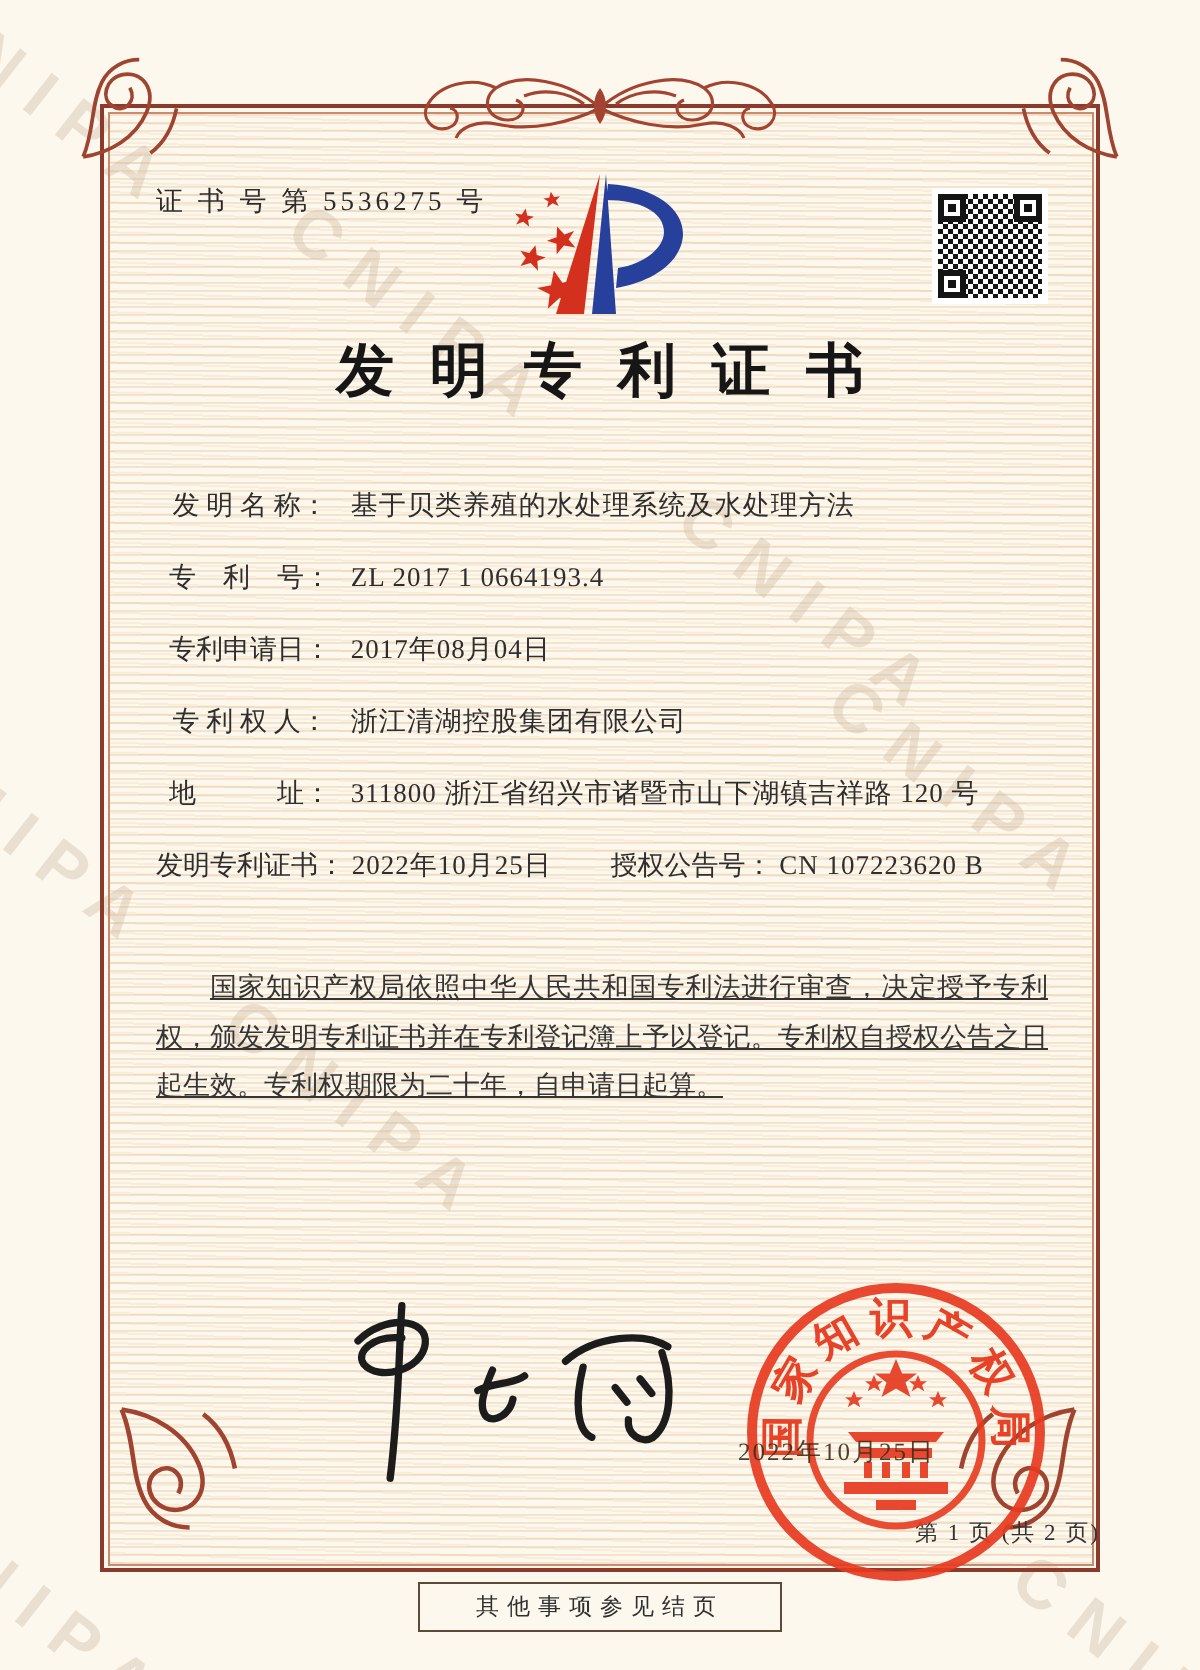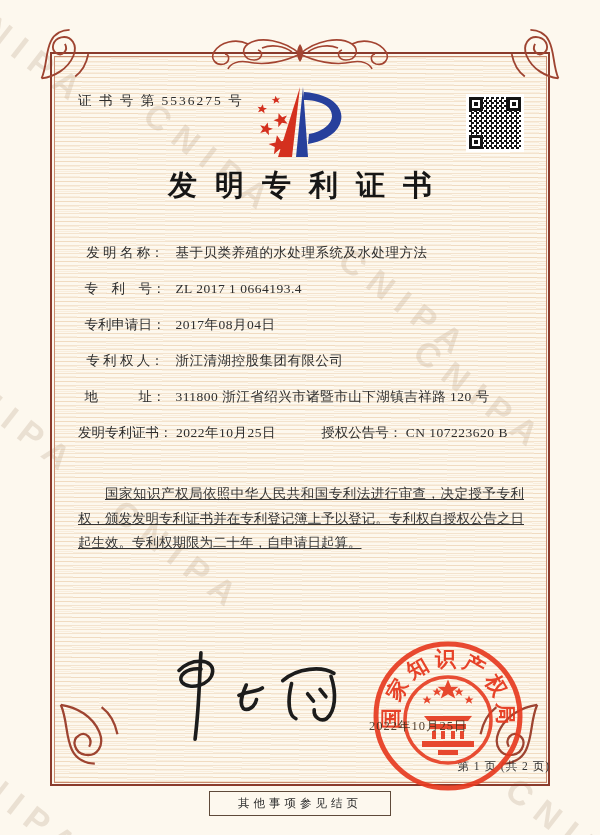--- a/index.html
+++ b/index.html
@@ -33,21 +33,21 @@
   .finder::after { content:""; position:absolute; inset:2px; background:#141414; }
   .f-tl { left:0; top:0; } .f-tr { right:0; top:0; } .f-bl { left:0; bottom:0; }
 
   .title { position:absolute; left:50px; top:166px; width:500px; z-index:4; text-align:center;
            font-size:29px; font-weight:700; color:#161616; letter-spacing:18px; text-indent:18px; }
 
   .fields { position:absolute; left:78px; top:244px; width:452px; z-index:4; font-size:13.5px; color:#2e2e2e; }
   .frow { height:16px; margin-bottom:20px; white-space:nowrap; }
   .flabel { display:inline-block; min-width:94px;text-align:center; }
   .fvalue { letter-spacing:0.5px; }
-  .grant-no { margin-left:42px; }
+  .grant-no { margin-left:26px; }
 
   .paras { position:absolute; left:78px; top:482px; width:446px; z-index:4;
            font-size:13.5px; line-height:24.5px; color:#343434; text-align:justify; }
   .paras p { text-indent:2em;text-decoration:underline; }
 
   .officials { position:absolute; left:85px; top:668px; z-index:4; font-size:14.5px; line-height:29px; color:#222; }
   .signature { position:absolute; left:160px; top:648px; width:190px; height:96px; z-index:4; }
 
   .seal { position:absolute; left:368px; top:636px; width:160px; height:160px; z-index:5; }
   .seal-date { position:absolute; left:369px; top:718px; z-index:6; font-size:12.5px;

